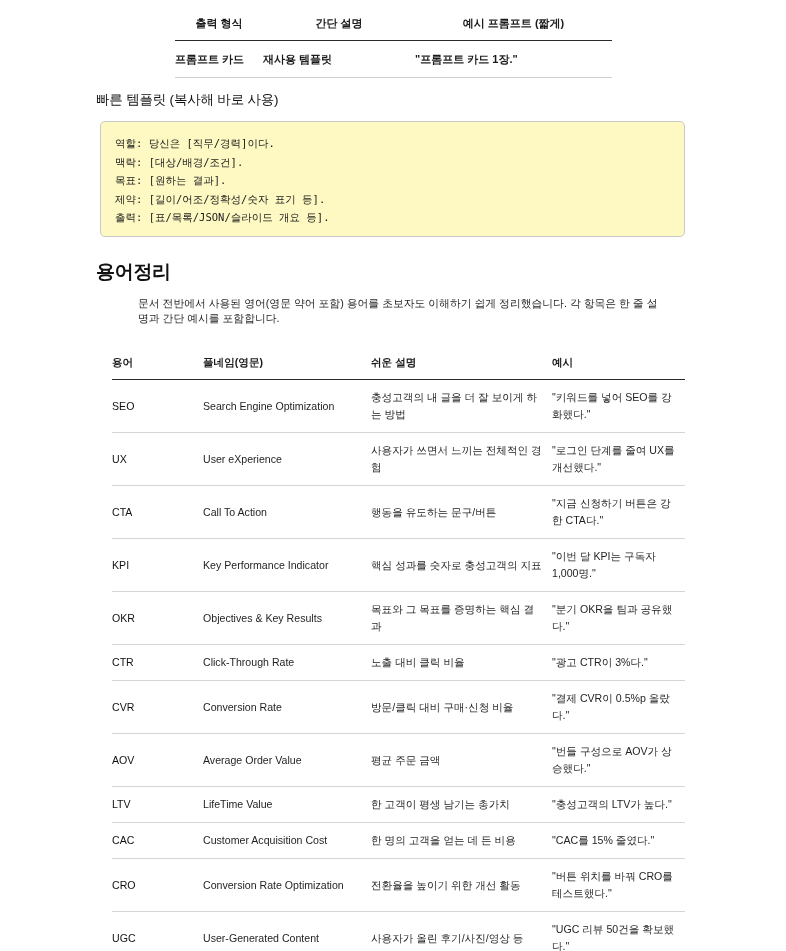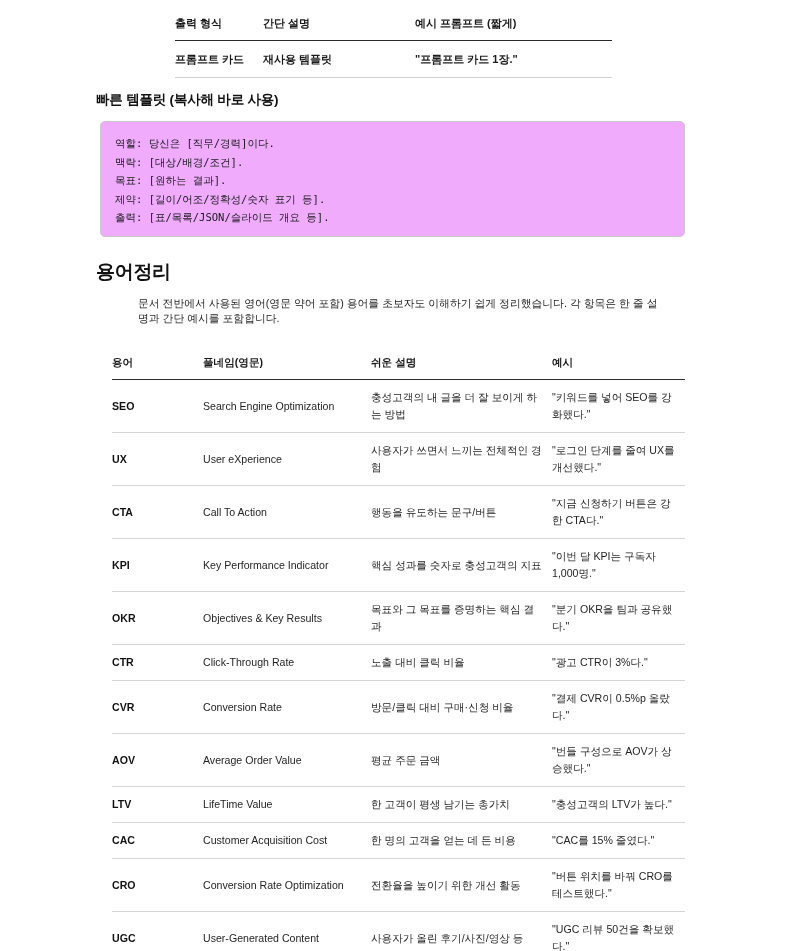--- a/index.html
+++ b/index.html
@@ -20,21 +20,21 @@
   
   .top-table {
     position: absolute;
     left: 175px;
     top: 16px;
     width: 437px;
     border-collapse: collapse;
     font-size: 11px;
   }
   .top-table th {
-    text-align: left;
+    text-align: center;
     font-weight: bold;
     font-size: 11px;
     padding: 0 0 9px 0;
     color: #1a1a1a;
     border-bottom: 1.6px solid #2b2b2b;
     vertical-align: bottom;
     margin-left: 20px;
   }
   .top-table td {
     text-align: left;
@@ -48,21 +48,21 @@
   .tt-c1 { width: 88px; }
   .tt-c2 { width: 152px; }
   .tt-c3 { width: auto; }
 
   
   .h3-head {
     position: absolute;
     left: 96px;
     top: 91px;
     font-size: 13.5px;
-    font-weight: bold;
+    font-weight: normal;
     letter-spacing: -0.2px;
     color: #111111;
   }
   .h2-head {
     position: absolute;
     left: 96px;
     top: 259px;
     font-size: 19px;
     font-weight: bold;
     letter-spacing: -0.3px;
@@ -72,21 +72,21 @@
   
   .tpl-box {
     position: absolute;
     left: 100px;
     top: 121px;
     width: 585px;
     height: 116px;
     box-sizing: border-box;
     border: 1px solid #c8c8c8;
     border-radius: 5px;
-    background: #f0abfc;
+    background: #fef9c3;
     padding: 12px 0 0 14px;
   }
   .tpl-line {
     font-family: "DejaVu Sans Mono", "Liberation Mono", monospace;
     font-size: 10.5px;
     line-height: 18.6px;
     color: #1a1a1a;
     white-space: pre;
   }
 
@@ -122,21 +122,21 @@
   .gloss-table td {
     text-align: left;
     font-size: 10.6px;
     line-height: 17px;
     color: #1f1f1f;
     padding: 9px 8px 9px 0;
     border-bottom: 1px solid #d5d5d5;
     vertical-align: middle;
   }
   .gloss-table td.term {
-    font-weight: bold;
+    font-weight: normal;
     color: #111111;
     margin-left: 36px;
   }
   .g-c1 { width: 83px; }
   .g-c2 { width: 160px; margin-top: 11px; }
   .g-c3 { width: 173px; }
   .g-c4 { width: auto; }
 </style>
 </head>
 <body>

